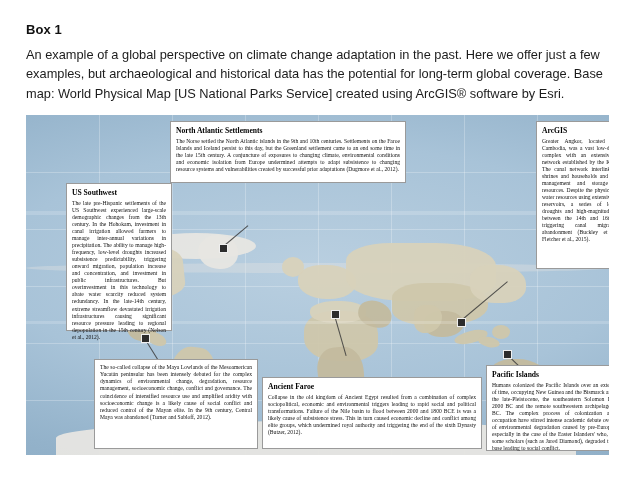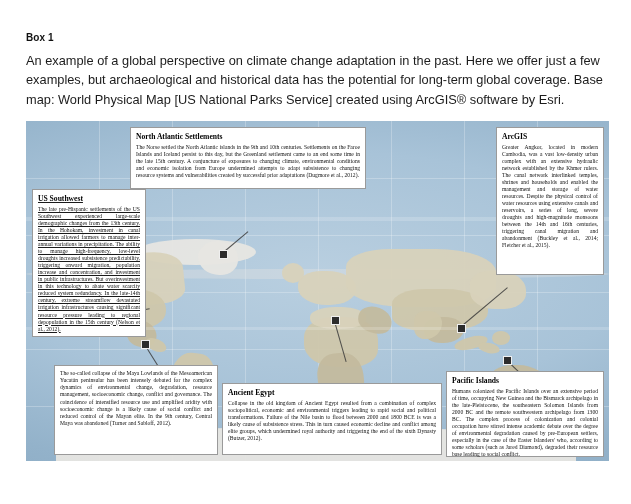--- a/index.html
+++ b/index.html
@@ -16,24 +16,24 @@
   }
   .page {
     position: relative;
     width: 631px;
     height: 504px;
     background: #ffffff;
     box-sizing: border-box;
     padding: 18px 24px 0 24px;
   }
   .box-label {
-    font-size: 10px;
+    font-size: 13px;
     font-weight: bold;
     color: #111;
-    margin: 14px 0 8px 2px;
+    margin: 4px 0 8px 2px;
     letter-spacing: 0.1px;
   }
   .caption {
     font-size: 12.8px;
     line-height: 1.52;
     color: #1c1c1c;
     margin: 0 0 12px 2px;
     max-width: 585px;
   }
 
@@ -80,20 +80,21 @@
   .graticule-v { top: 0; height: 100%; width: 1px; }
 
   
   .anno {
     position: absolute;
     background: #ffffff;
     border: 1px solid #9a9a9a;
     box-sizing: border-box;
     padding: 4px 5px 5px 5px;
     font-family: "Liberation Serif", serif;
+    margin-left: 40px;
   }
   .anno-title {
     font-weight: bold;
     font-size: 7.6px;
     line-height: 1.25;
     margin-bottom: 2px;
     color: #000;
     font-family: "Liberation Serif", serif;
   }
   .anno-body {
@@ -203,31 +204,31 @@
     <div class="anno" style="left:104px; top:6px; width:236px; height:62px;">
       <div class="anno-title">North Atlantic Settlements</div>
       <div class="anno-body">The Norse settled the North Atlantic islands in the 9th and 10th centuries. Settlements on the Faroe Islands and Iceland persist to this day, but the Greenland settlement came to an end some time in the late 15th century. A conjuncture of exposures to changing climate, environmental conditions and economic isolation from Europe undermined attempts to adapt subsistence to changing resource systems and vulnerabilities created by successful prior adaptations (Dugmore et al., 2012).</div>
     </div>
 
     <div class="anno" style="left:470px; top:6px; width:108px; height:148px;">
       <div class="anno-title">ArcGIS</div>
       <div class="anno-body">Greater Angkor, located in modern Cambodia, was a vast low-density urban complex with an extensive hydraulic network established by the Khmer rulers. The canal network interlinked temples, shrines and households and enabled the management and storage of water resources. Despite the physical control of water resources using extensive canals and reservoirs, a series of long, severe droughts and high-magnitude monsoons between the 14th and 16th centuries, triggering canal migration and abandonment (Buckley et al., 2014; Fletcher et al., 2015).</div>
     </div>
 
-    <div class="anno" style="left:6px; top:68px; width:114px; height:148px;text-decoration:underline;">
+    <div class="anno" style="left:0; top:68px; width:106px; height:148px;">
       <div class="anno-title">US Southwest</div>
       <div class="anno-body">The late pre-Hispanic settlements of the US Southwest experienced large-scale demographic changes from the 13th century. In the Hohokam, investment in canal irrigation allowed farmers to manage inter-annual variations in precipitation. The ability to manage high-frequency, low-level droughts increased subsistence predictability, triggering onward migration, population increase and concentration, and investment in public infrastructures. But overinvestment in this technology to abate water scarcity reduced system redundancy. In the late-14th century, extreme streamflow devastated irrigation infrastructures causing significant resource pressure leading to regional depopulation in the 15th century (Nelson et al., 2012).</div>
     </div>
 
     <div class="anno" style="left:28px; top:244px; width:164px; height:90px;">
       <div class="anno-body">The so-called collapse of the Maya Lowlands of the Mesoamerican Yucatán peninsular has been intensely debated for the complex dynamics of environmental change, degradation, resource management, socioeconomic change, conflict and governance. The coincidence of intensified resource use and amplified aridity with socioeconomic change is a likely cause of social conflict and reduced control of the Mayan elite. In the 9th century, Central Maya was abandoned (Turner and Sabloff, 2012).</div>
     </div>
 
     <div class="anno" style="left:196px; top:262px; width:220px; height:72px;">
-      <div class="anno-title">Ancient Egypt</div>
+      <div class="anno-title">Ancient Faroe</div>
       <div class="anno-body">Collapse in the old kingdom of Ancient Egypt resulted from a combination of complex sociopolitical, economic and environmental triggers leading to rapid social and political transformations. Failure of the Nile basin to flood between 2000 and 1800 BCE is was a likely cause of subsistence stress. This in turn caused economic decline and conflict among elite groups, which undermined royal authority and triggering the end of the sixth Dynasty (Butzer, 2012).</div>
     </div>
 
     <div class="anno" style="left:420px; top:250px; width:158px; height:86px;">
       <div class="anno-title">Pacific Islands</div>
       <div class="anno-body">Humans colonized the Pacific Islands over an extensive period of time, occupying New Guinea and the Bismarck archipelago in the late-Pleistocene, the southeastern Solomon Islands from 2000 BC and the remote southwestern archipelago from 1300 BC. The complex process of colonization and colonial occupation have stirred intense academic debate over the degree of environmental degradation caused by pre-European settlers, especially in the case of the Easter Islanders' who, according to some scholars (such as Jared Diamond), degraded their resource base leading to social conflict.</div>
     </div>
 
   </div>
 </div>

